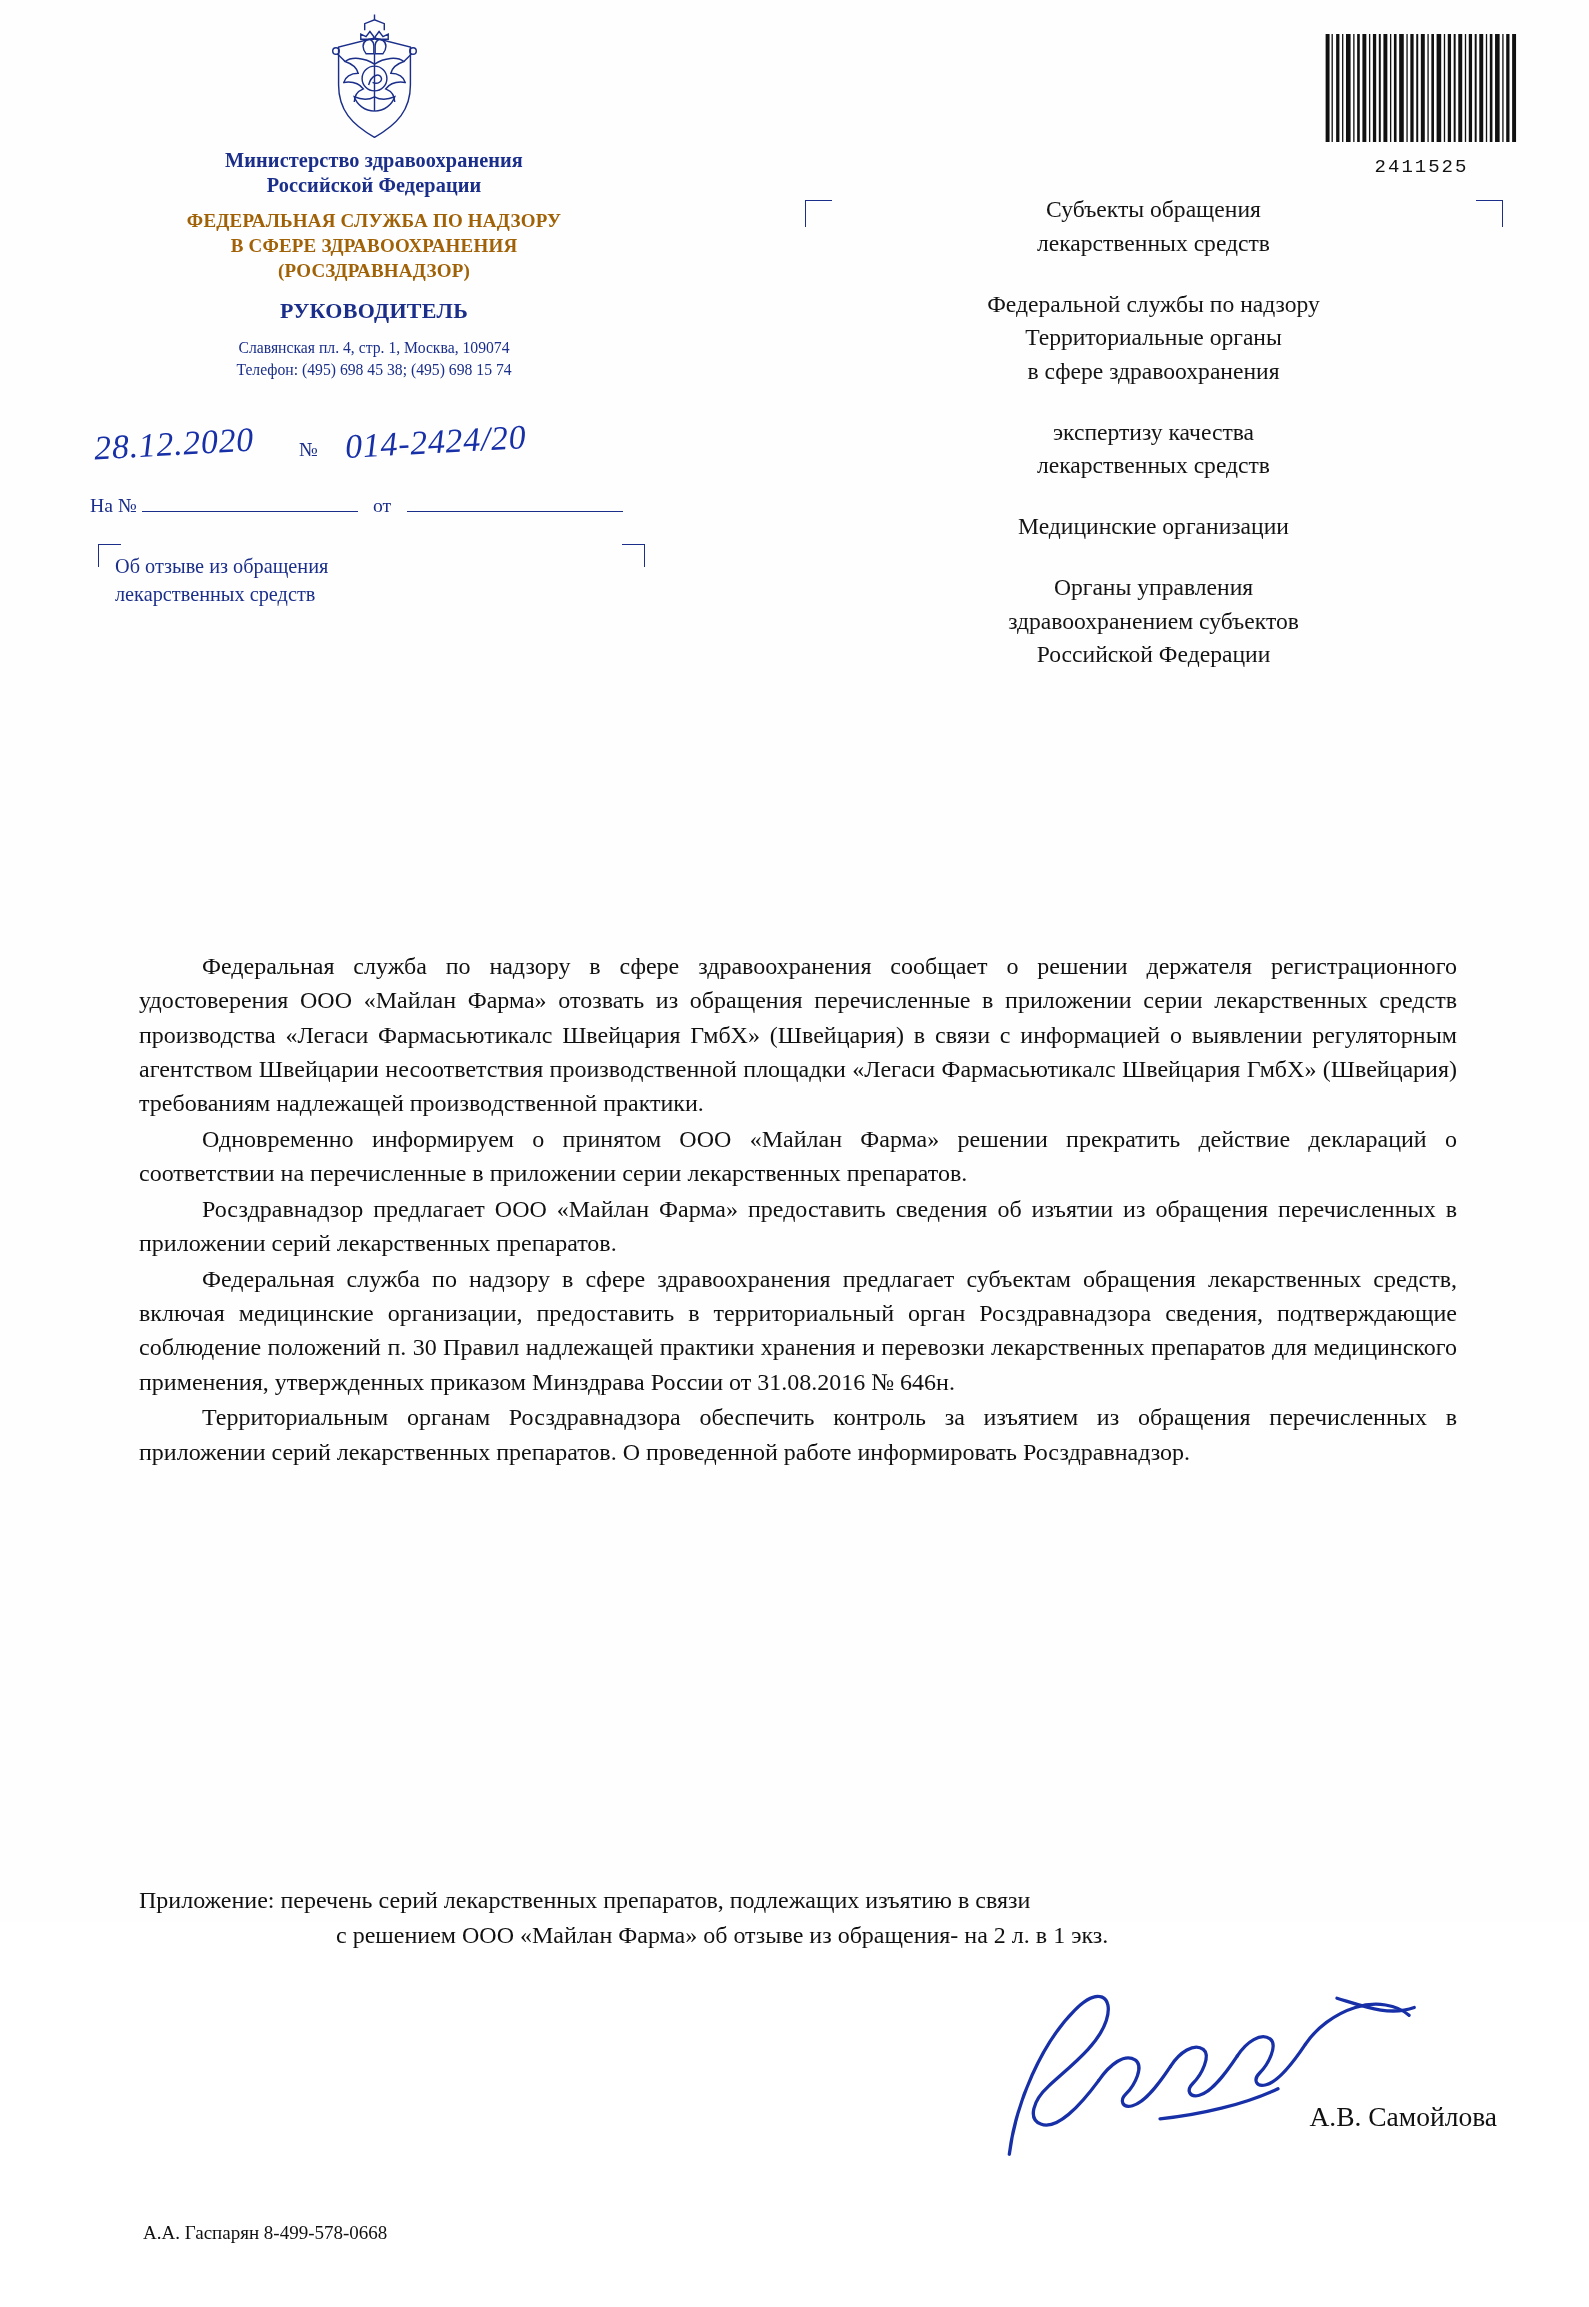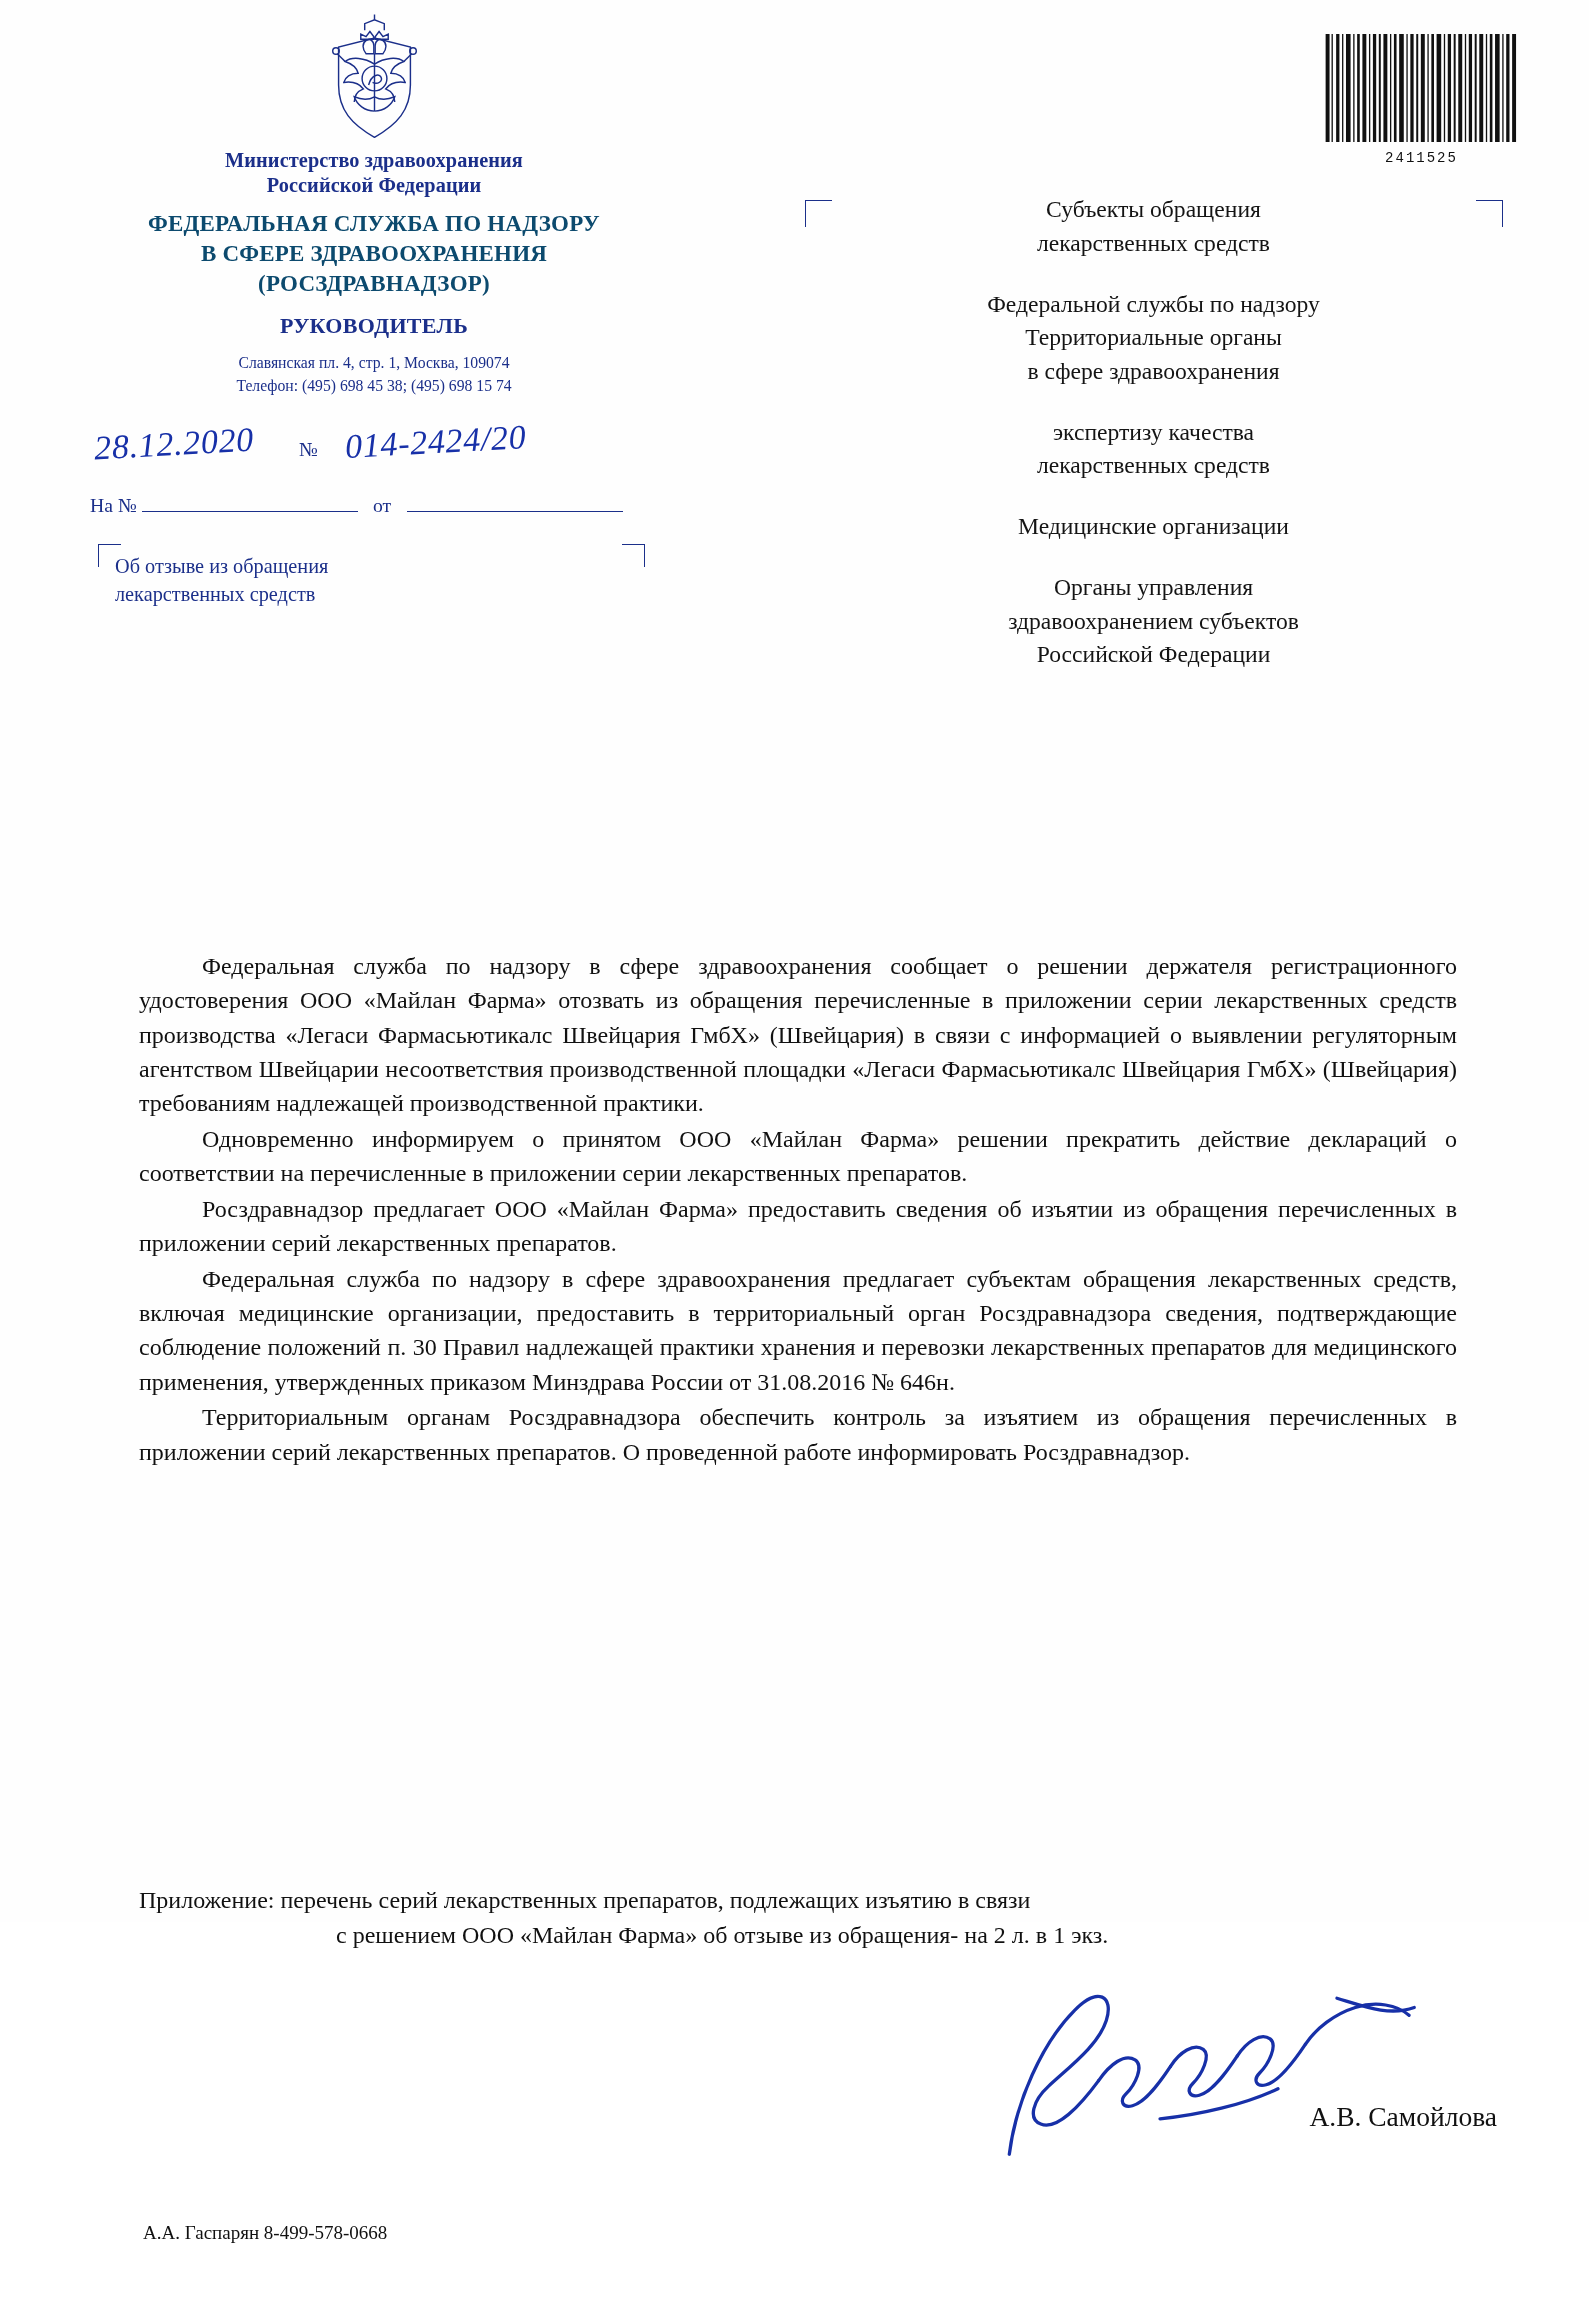--- a/index.html
+++ b/index.html
@@ -45,23 +45,23 @@
     font-family: "Liberation Serif", serif;
     font-weight: bold;
     font-size: 20.3px;
     line-height: 1.22;
     color: #1b2f8a;
     letter-spacing: 0.1px;
   }
   .service-name {
     margin-top: 11.8px;
     font-weight: bold;
-    font-size: 23px;
+    font-size: 19px;
     line-height: 1.3;
-    color: #0c4a6e;
+    color: #a16207;
     letter-spacing: 0.2px;
   }
   .chief {
     margin-top: 14.4px;
     font-weight: bold;
     font-size: 22px;
     color: #1b2f8a;
     letter-spacing: 0.3px;
   }
   .address {
@@ -136,23 +136,23 @@
     width: 197px;
     text-align: center;
   }
   .barcode {
     height: 108px;
     width: 197px;
     display: block;
   }
   .barcode-num {
     font-family: "Liberation Mono", monospace;
-    font-size: 14px;
+    font-size: 19px;
     letter-spacing: 2px;
-    margin-top: 8px;
+    margin-top: 14px;
     color: #111;
   }
 
   
   .addressee {
     position: absolute;
     left: 806px;
     top: 193px;
     width: 695px;
     text-align: center;

